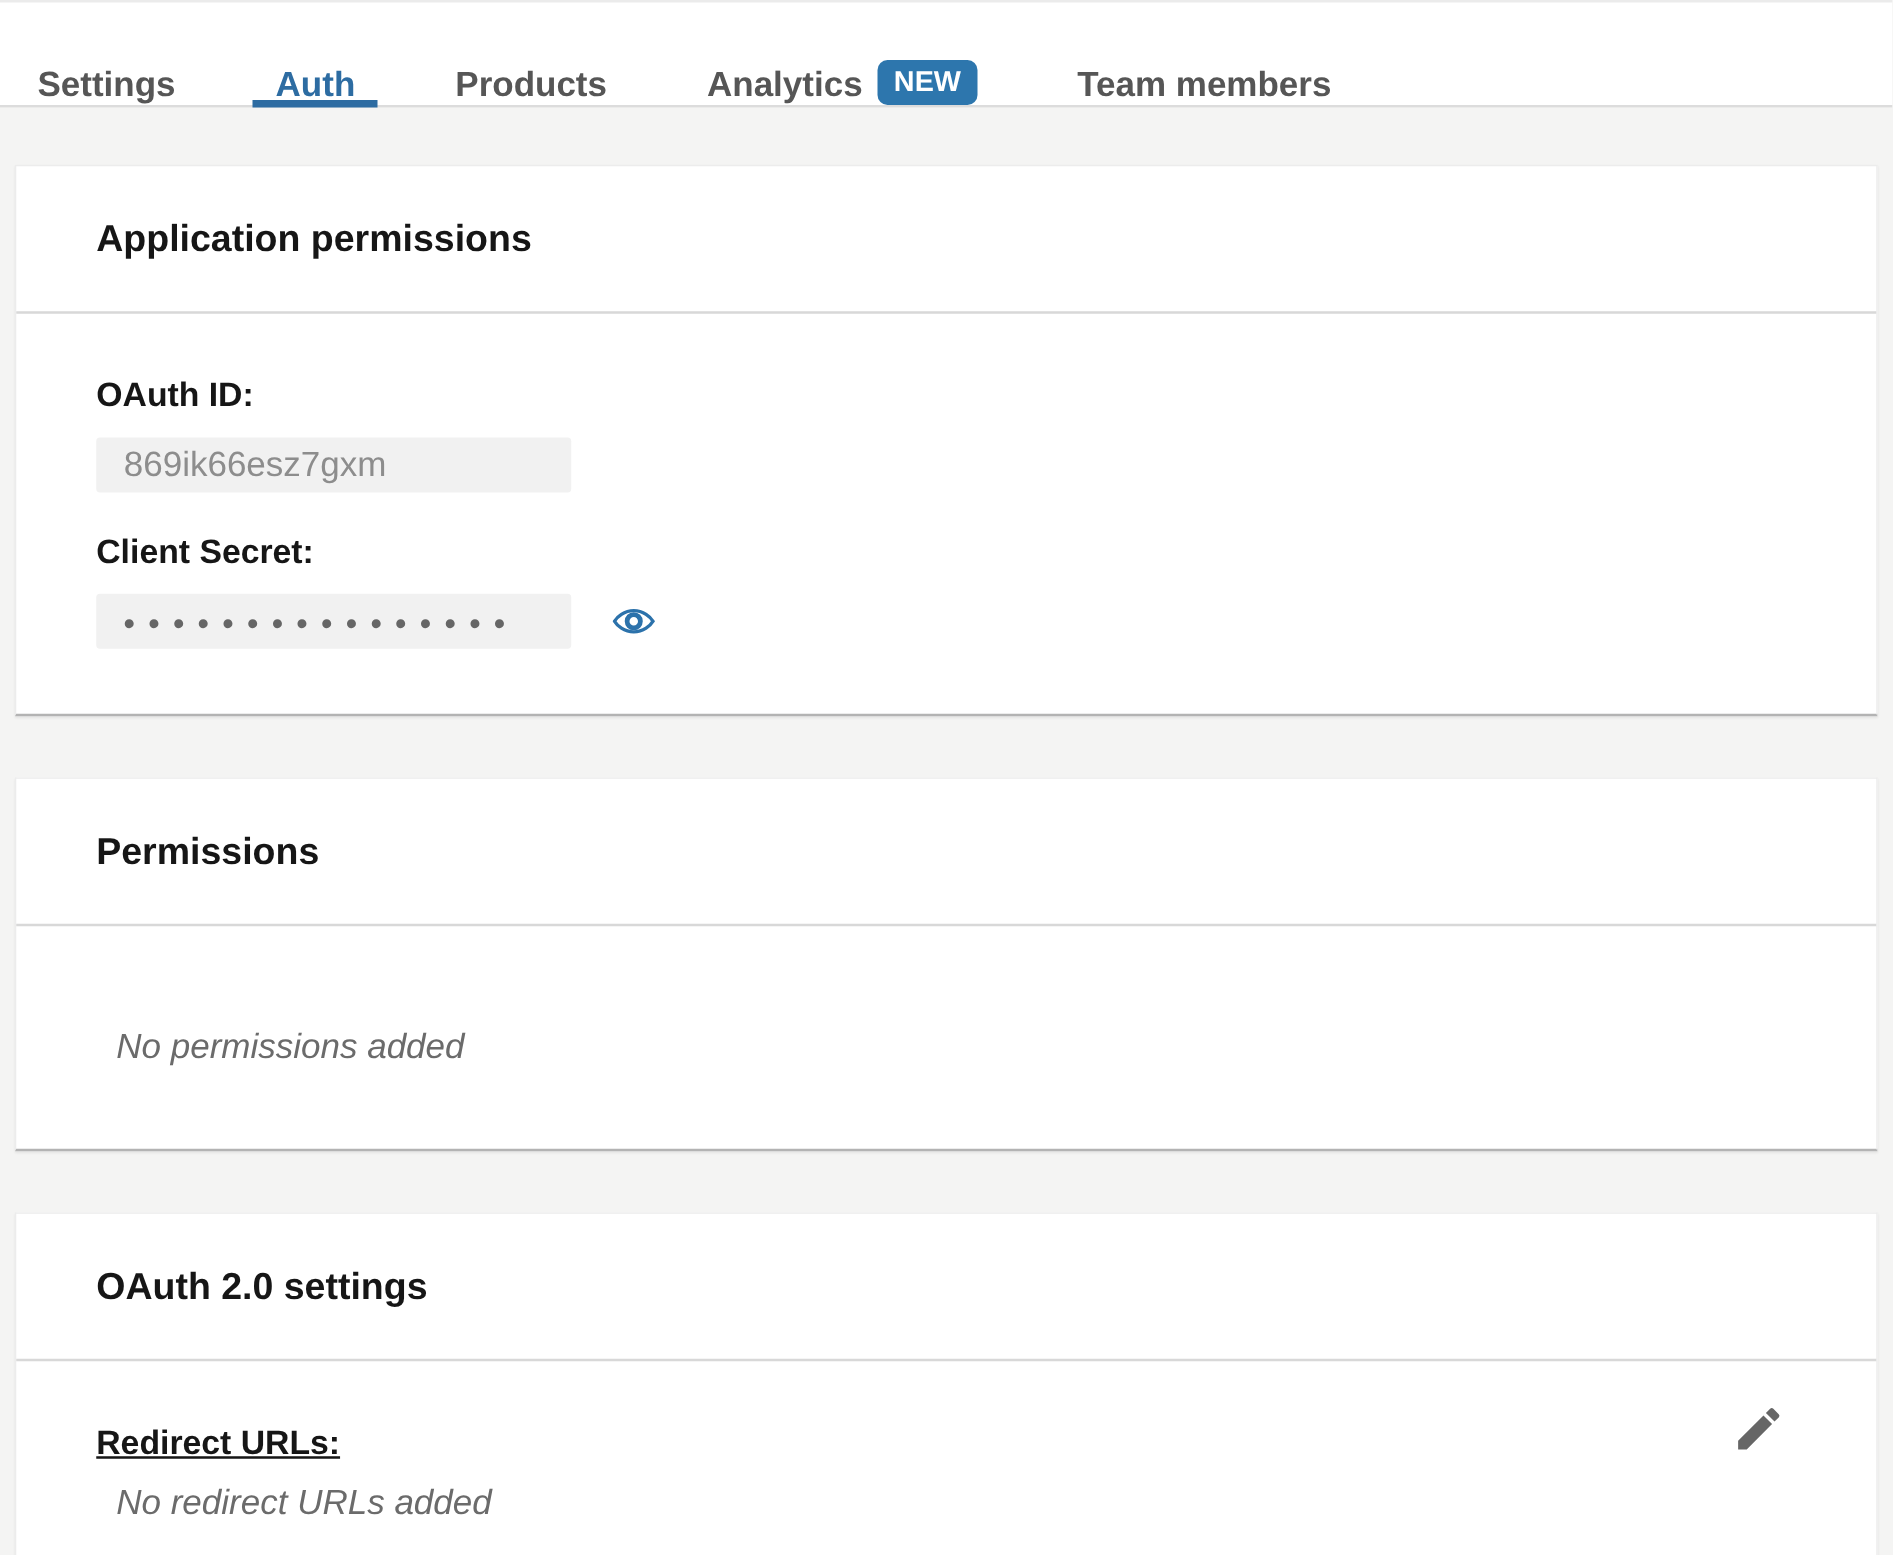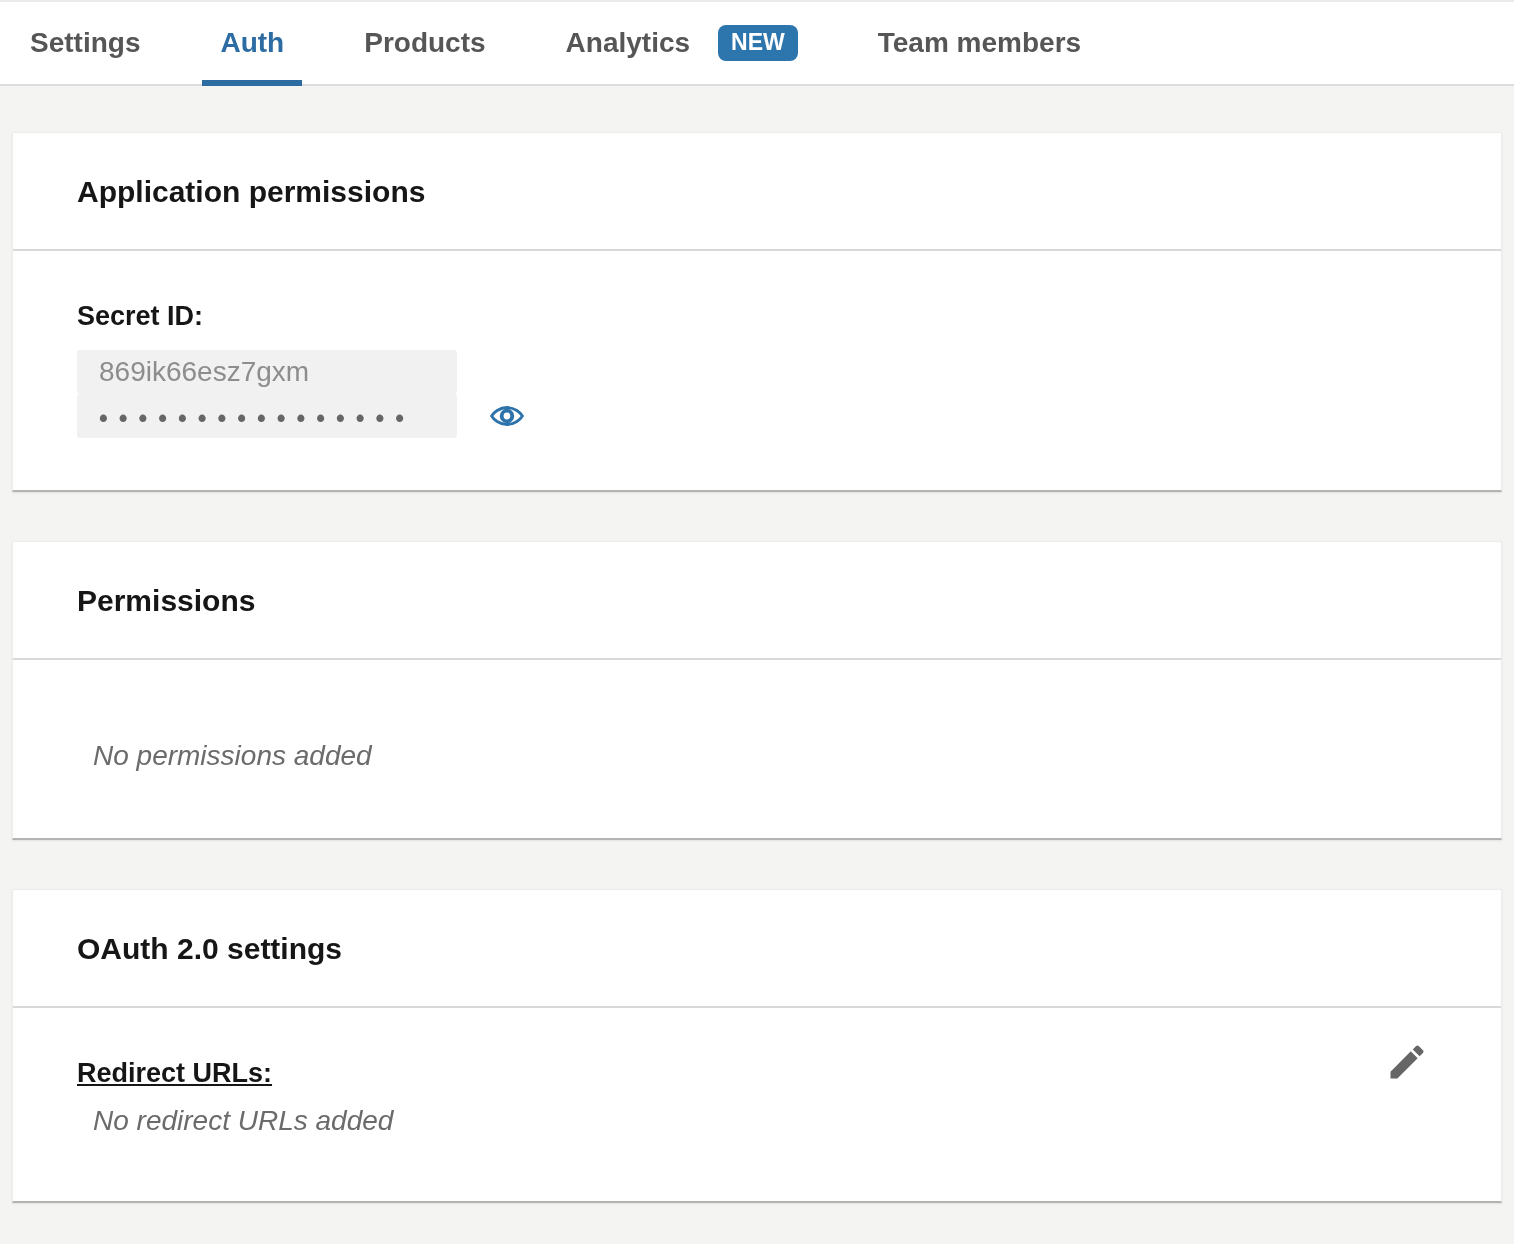--- a/index.html
+++ b/index.html
@@ -17,40 +17,40 @@
     background: #ffffff;
     border-top: 2px solid #ebebeb;
     border-bottom: 2px solid #dcdcdc;
     height: 86px;
     display: flex;
     align-items: stretch;
     padding-left: 12px;
   }
   .tab {
     display: flex;
-    align-items: center;
+    align-items: flex-end;
     padding: 0 18px;
     margin-right: 44px;
     font-size: 28px;
     font-weight: 600;
     color: #565656;
     position: relative;
     cursor: pointer;
     white-space: nowrap;
   }
   .tab.active { color: #2d6ca2; }
   .tab.active::after {
     content: "";
     position: absolute;
     left: 0; right: 0; bottom: -2px;
     height: 6px;
     background: #2d6ca2;
   }
   .badge {
-    margin-left: 28px;
+    margin-left: 12px;
     background: #2d76ad;
     color: #ffffff;
     font-size: 23px;
     font-weight: 700;
     padding: 6px 13px 7px;
     border-radius: 8px;
     line-height: 1;
   }
 
   
@@ -149,23 +149,24 @@
   </div>
   <div class="tab">
     <span>Team members</span>
   </div>
 </nav>
 
 <section class="card card-credentials">
   <div class="card-header">Application permissions</div>
   <div class="card-body">
 
-    <div class="field-label">Secret ID:</div>
+    <div class="field-label">OAuth ID:</div>
     <div class="input-box">869ik66esz7gxm</div>
 
+    <div class="field-label secret">Client Secret:</div>
     <div class="secret-row">
       <div class="input-box dots">••••••••••••••••</div>
       <button class="icon-button">
         <span style="display:inline-flex;">
           <svg width="34" height="34" viewBox="0 0 32 32" aria-hidden="true">
             <path d="M16 8 C23.2 8 28.7 12.9 30.5 16 C28.7 19.1 23.2 24 16 24 C8.8 24 3.3 19.1 1.5 16 C3.3 12.9 8.8 8 16 8 Z" fill="none" stroke="#2c72ab" stroke-width="2.6"></path>
             <circle cx="16" cy="16" r="5" fill="none" stroke="#2c72ab" stroke-width="3.6"></circle>
           </svg>
         </span>
       </button>

